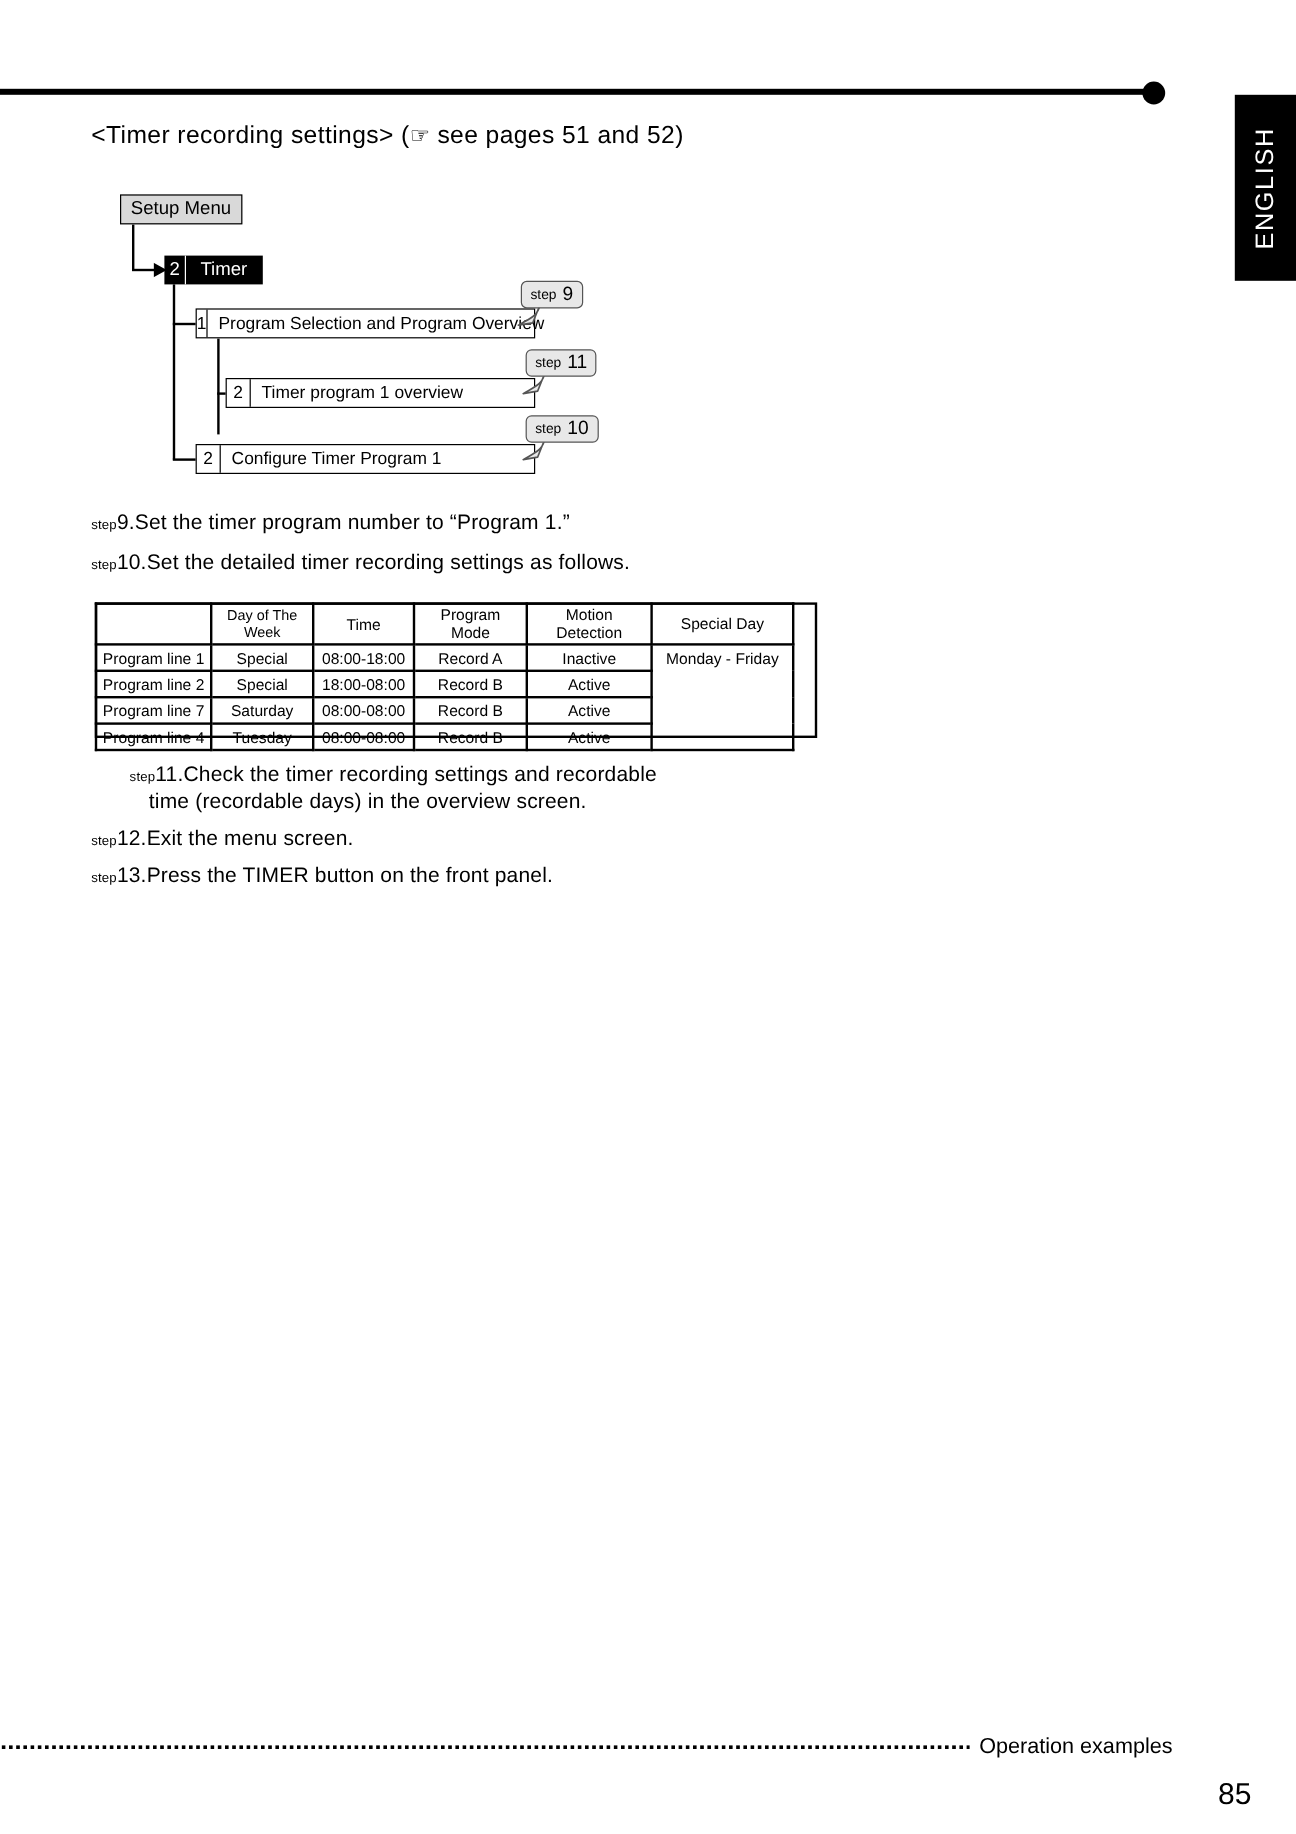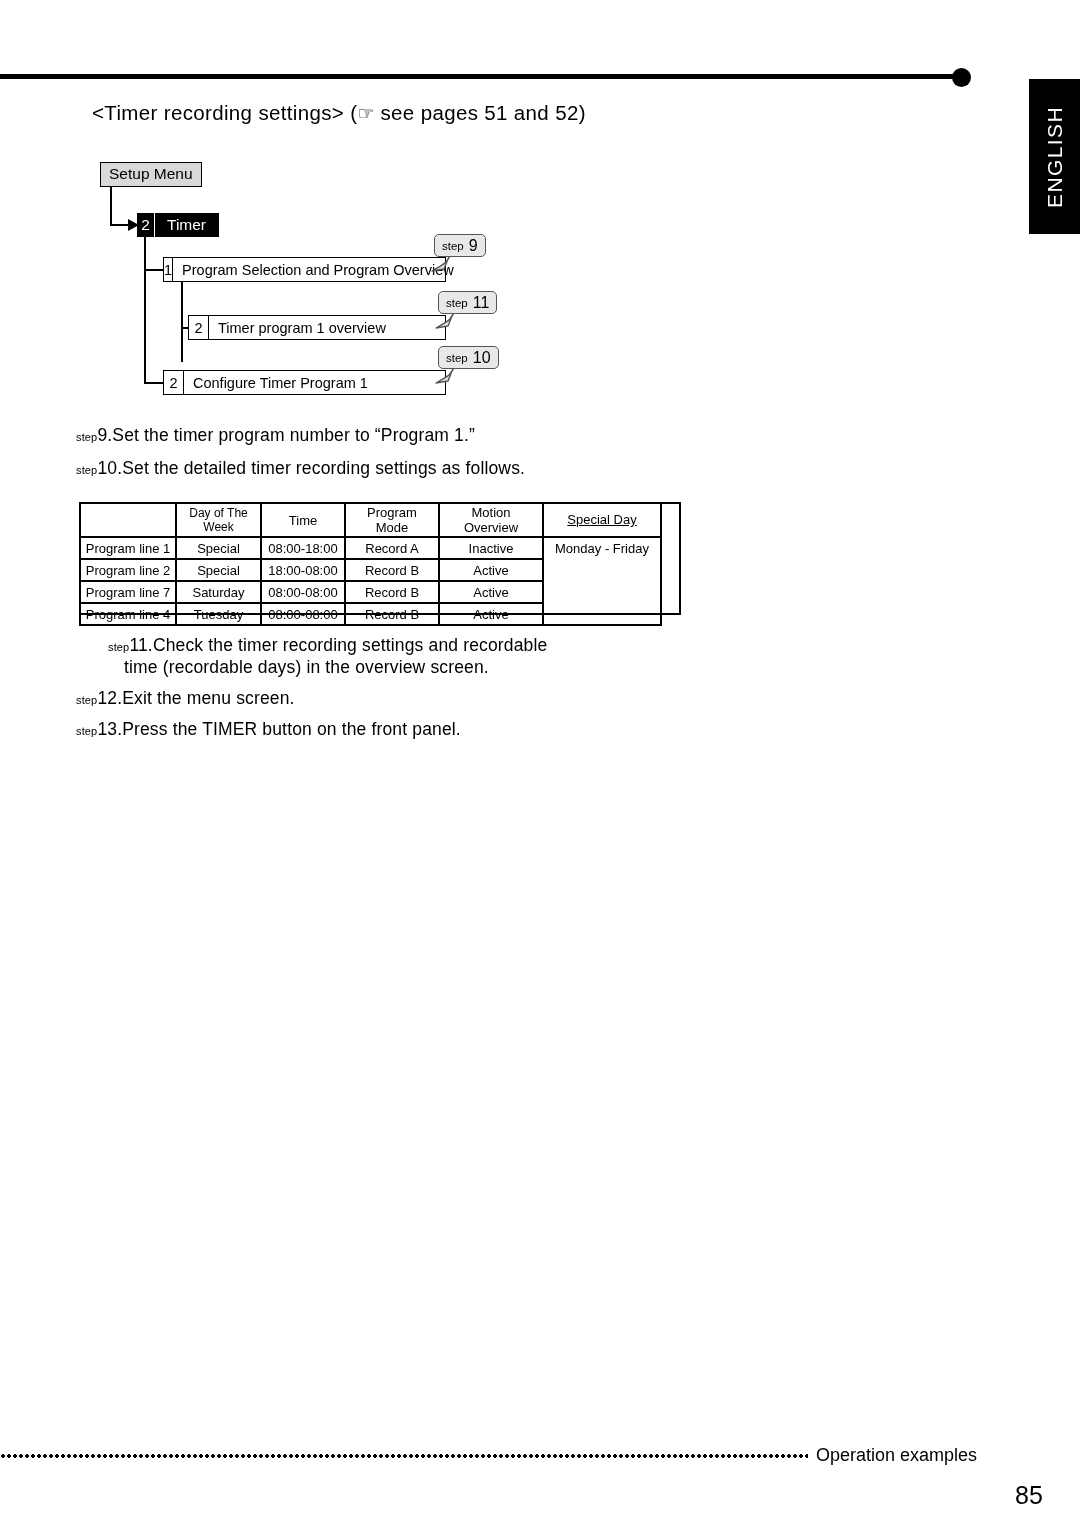--- a/index.html
+++ b/index.html
@@ -53,21 +53,21 @@
     transform-origin: center center;
     white-space: nowrap;
     font-size: 21px;
     letter-spacing: 1.4px;
     font-family: "Liberation Sans", sans-serif;
   }
 
   
   #heading {
     position: absolute;
-    left: 92px;
+    left: 76px;
     top: 101px;
     font-size: 20.5px;
     letter-spacing: 0.35px;
     white-space: nowrap;
   }
   #heading .hand {
     font-size: 19px;
     letter-spacing: 0;
   }
 
@@ -354,22 +354,22 @@
 
 <div class="step-line" id="step10"><span class="numpart"><span class="sm">step</span><span>10.</span></span><span class="step-body">Set the detailed timer recording settings as follows.</span></div>
 
 <table id="settings-table">
   <tbody>
       <tr>
     <th class="col-line"></th>
     <th class="col-day  hdr-small">Day of The Week</th>
     <th class="col-time">Time</th>
     <th class="col-mode">Program Mode</th>
-    <th class="col-md">Motion Overview</th>
-    <th class="col-sd" style="vertical-align:middle; padding-top:0;text-decoration:underline;">Special Day</th>
+    <th class="col-md">Motion Detection</th>
+    <th class="col-sd" style="vertical-align:middle; padding-top:0;">Special Day</th>
   </tr>
   <tr>
     <td class="col-line">Program line 1</td>
     <td class="col-day">Special</td>
     <td class="col-time">08:00-18:00</td>
     <td class="col-mode">Record A</td>
     <td class="col-md">Inactive</td>
     <td class="col-sd" rowspan="4">Monday - Friday</td>
   </tr>
   <tr>

